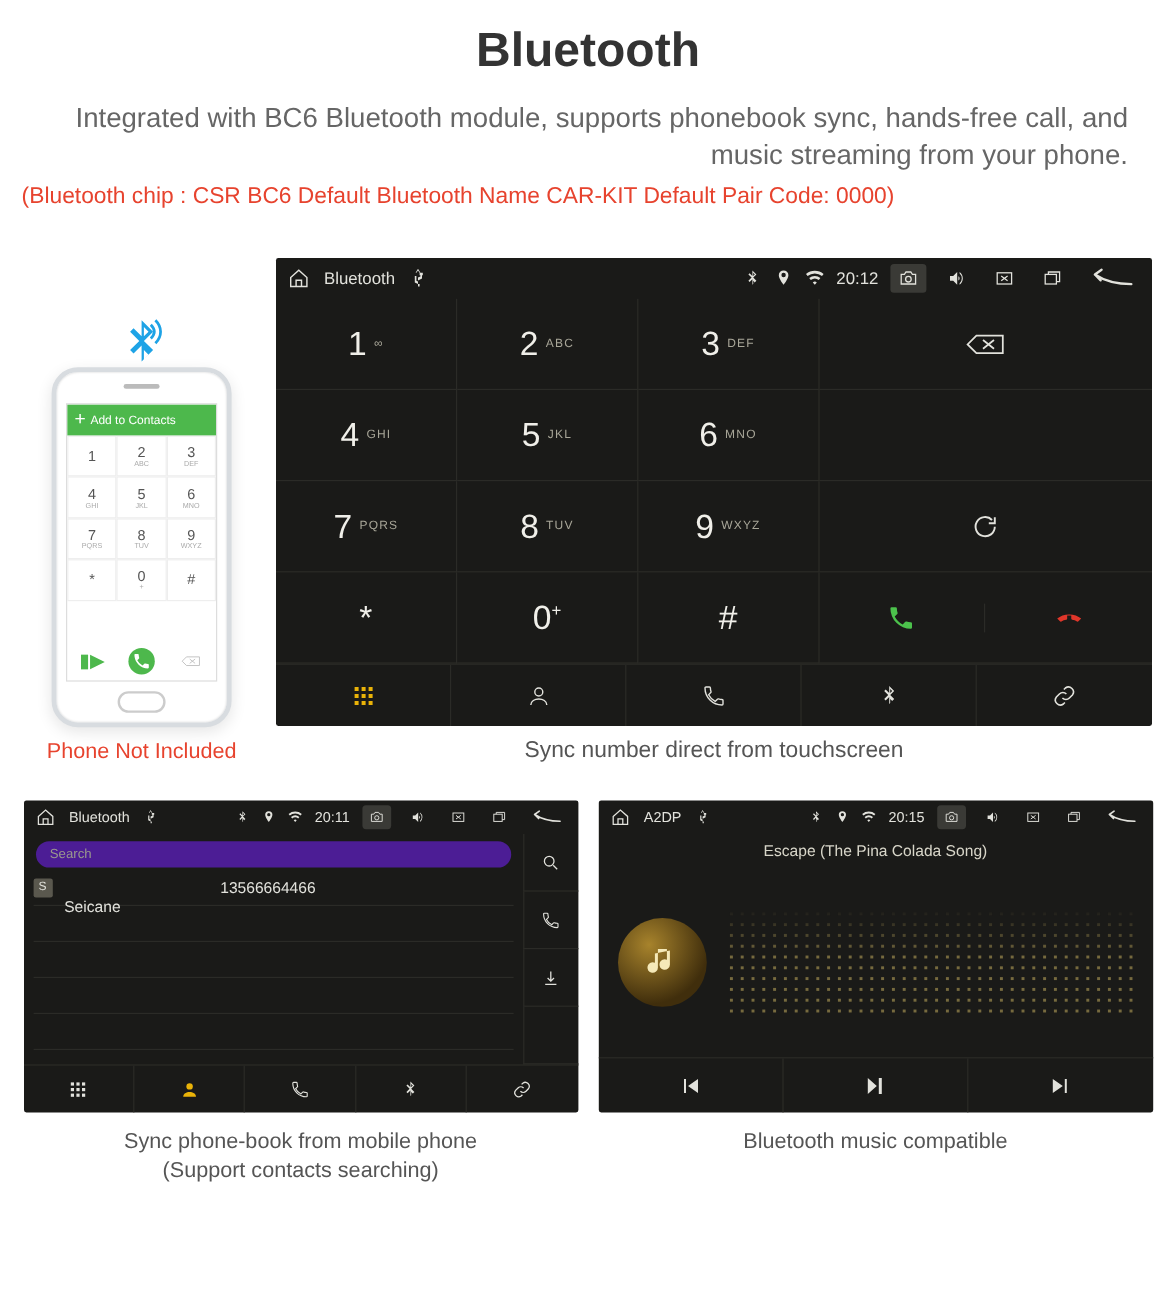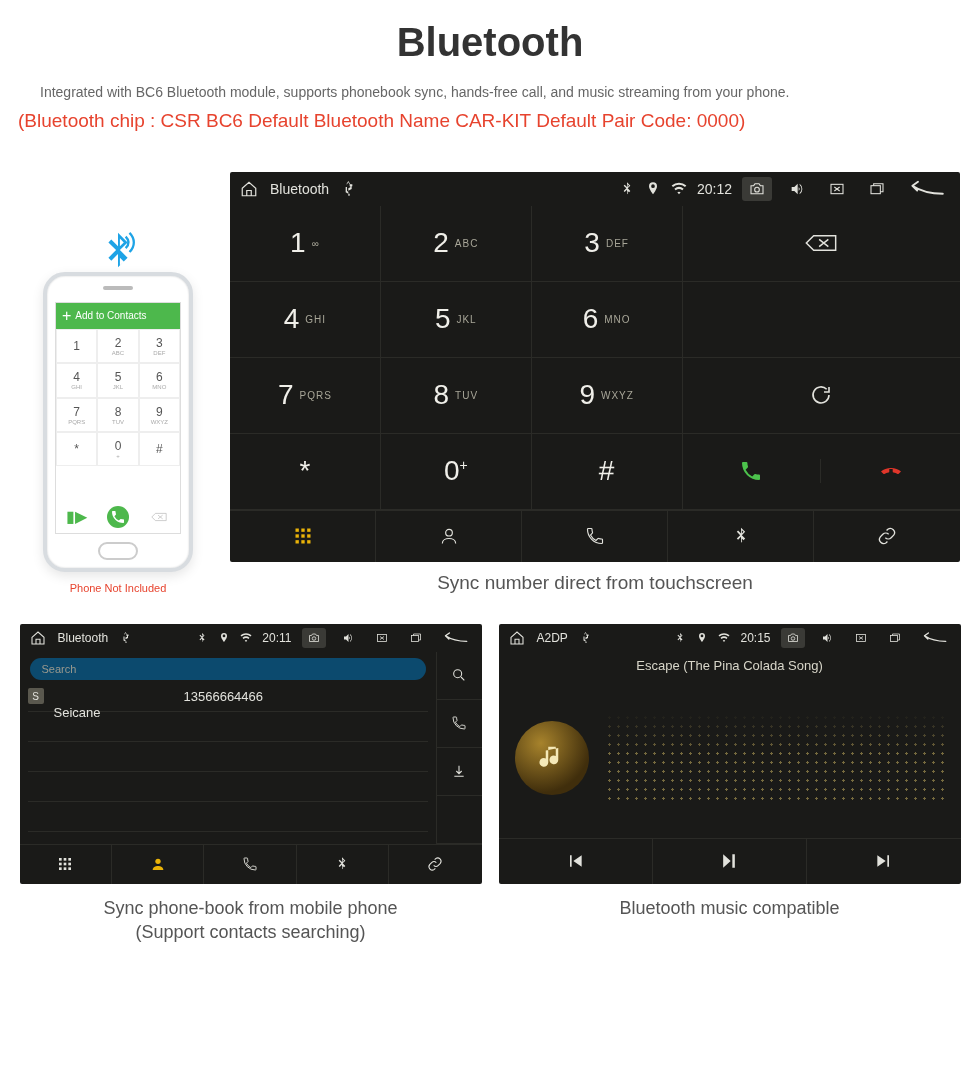--- a/index.html
+++ b/index.html
@@ -12,22 +12,22 @@
   padding: 20px 18px;
 }
 h1.title {
   text-align: center;
   font-size: 40px;
   font-weight: 700;
   color: #333;
   margin-bottom: 18px;
 }
 p.desc {
-  text-align: left;
-  font-size: 14px;
+  text-align: right;
+  font-size: 23px;
   color: #666;
   line-height: 1.35;
   max-width: 900px;
   margin: 0 auto 8px;
 }
 p.specs {
   text-align: left;
   font-size: 19px;
   color: #e7432e;
   margin-bottom: 40px;
@@ -94,21 +94,21 @@
   display: flex; align-items: center; justify-content: center;
 }
 .phone-green-call {
   width: 22px; height: 22px; border-radius: 50%; background: #4db84c;
   display: flex; align-items: center; justify-content: center; color:#fff;
 }
 .phone-home {
   position: absolute; bottom: 8px; left: 50%; transform: translateX(-50%);
   width: 40px; height: 18px; border: 2px solid #ccc; border-radius: 9px;
 }
-.phone-caption { color: #e7432e; font-size: 11px; }
+.phone-caption { color: #e7432e; font-size: 18px; }
 
 
 .bt-signal {
   width: 60px; height: 60px; display:flex; align-items:center; justify-content:center;
   color: #1ea3e6; margin-bottom: -10px;
 }
 
 
 .hu {
   background: #1a1a18;
@@ -182,21 +182,21 @@
 }
 .col-b { flex:1; display:flex; flex-direction:column; align-items:center;}
 .hu-small { width: 462px; height: 260px; }
 .hu-small .hu-status { height: 28px; font-size: 12px; }
 .hu-small .hu-status .icon-box { width:24px; height:20px;}
 .hu-small .hu-tabs { height: 40px; }
 
 .pb-body { flex:1; display:flex; }
 .pb-list { flex:1; padding: 4px 8px; }
 .search-box {
-  height: 22px; background:#0c4a6e; border-radius: 11px; color:#9a998e;
+  height: 22px; background:#4c1d95; border-radius: 11px; color:#9a998e;
   font-size:11px; display:flex; align-items:center; padding:0 12px; margin: 2px 2px 2px 2px;
 }
 .pb-row {
   display:flex; align-items:center; gap:10px; height:30px;
   border-bottom:1px solid #2b2b27; font-size:13px;
 }
 .pb-row .tag { width:16px;height:16px;background:#5a584e;display:flex;align-items:center;justify-content:center;font-size:10px;border-radius:2px;}
 .pb-row .name{flex:0 0 120px;margin-top:32px;}
 .pb-blank{height:30px;border-bottom:1px solid #2b2b27;}
 .pb-side{width:46px;display:grid;grid-template-rows:repeat(4,1fr);}

